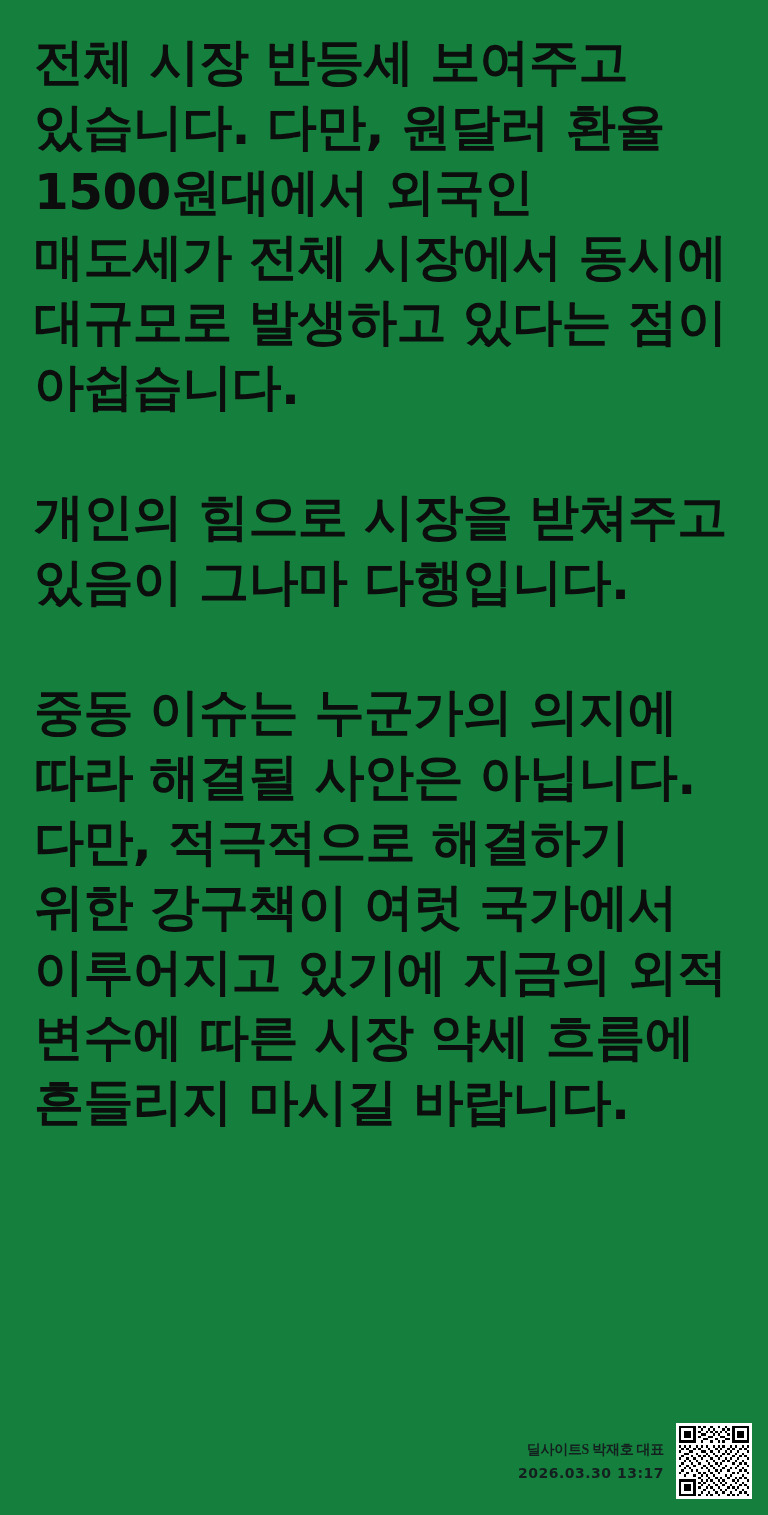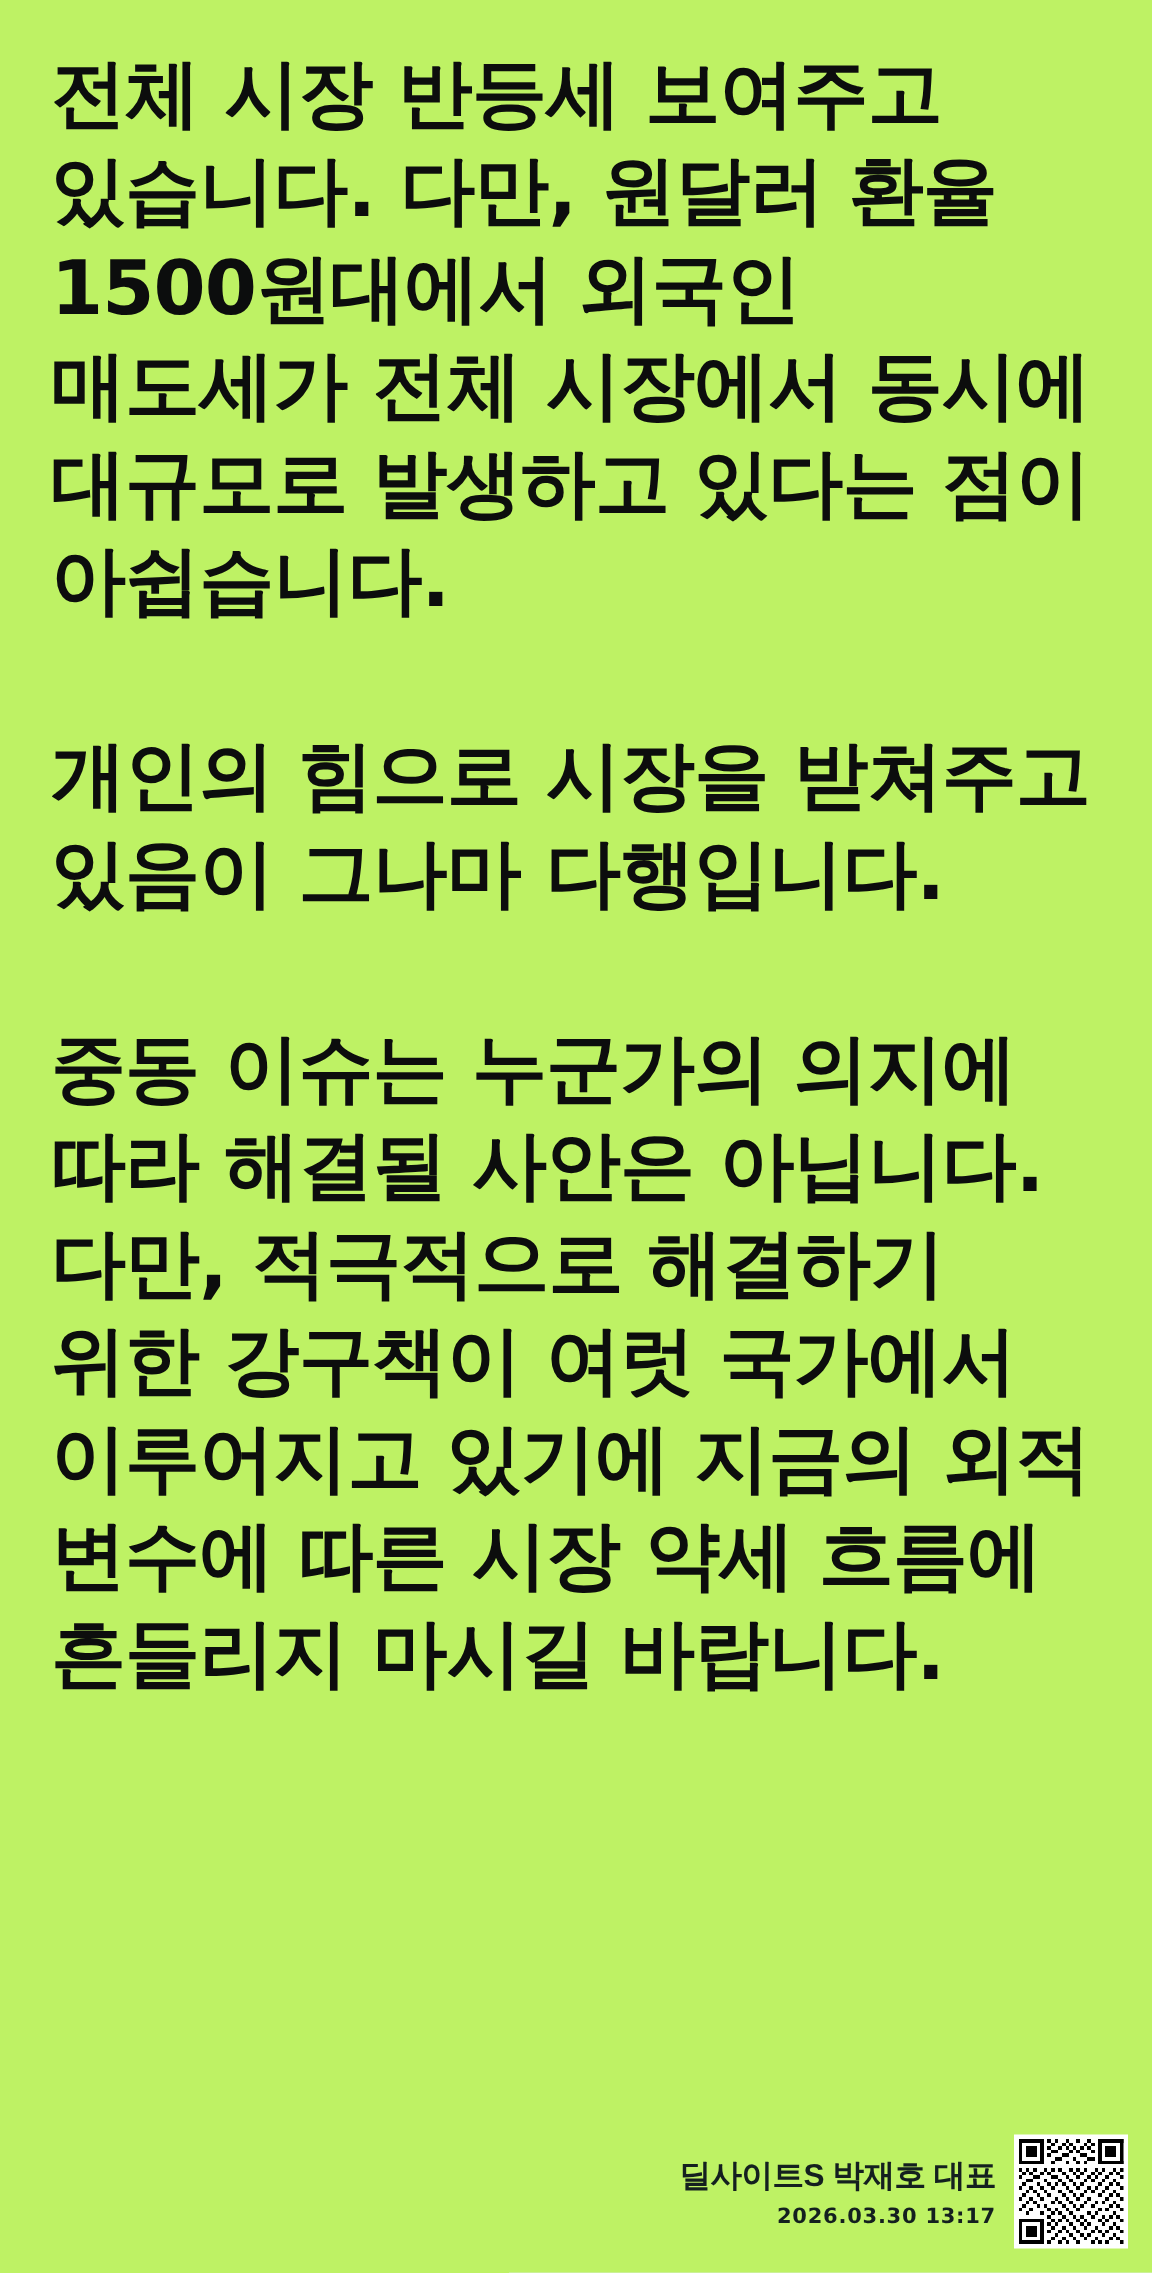--- a/index.html
+++ b/index.html
@@ -10,21 +10,21 @@
     width: 768px;
     height: 1515px;
     background: #dff0ee;
     font-family: "Liberation Sans", "DejaVu Sans", sans-serif;
     overflow: hidden;
     position: relative;
   }
   .card {
     position: absolute;
     inset: 0;
-    background: #bef264;
+    background: #15803d;
     display: flex;
     flex-direction: column;
     justify-content: flex-start;
     box-sizing: border-box;
     padding: 30px 34px 0 34px;
   }
   .body-text {
     font-size: 50px;
     line-height: 1.30;
     color: #0c0d0d;
@@ -43,25 +43,25 @@
     gap: 12px;
   }
   .footer-texts {
     display: flex;
     flex-direction: column;
     align-items: flex-end;
     justify-content: center;
     gap: 6px;
   }
   .signature {
-    font-size: 21px;
+    font-size: 14px;
     color: #14201f;
     font-weight: 700;
     letter-spacing: -0.3px;
-    font-family: Liberation Sans, sans-serif;
+    font-family: Liberation Serif, serif;
   }
   .timestamp {
     font-size: 14px;
     color: #14201f;
     font-weight: 700;
     letter-spacing: 0.5px;
     font-family: "DejaVu Sans", "Liberation Sans", sans-serif;
   }
   .qr {
     width: 76px;

